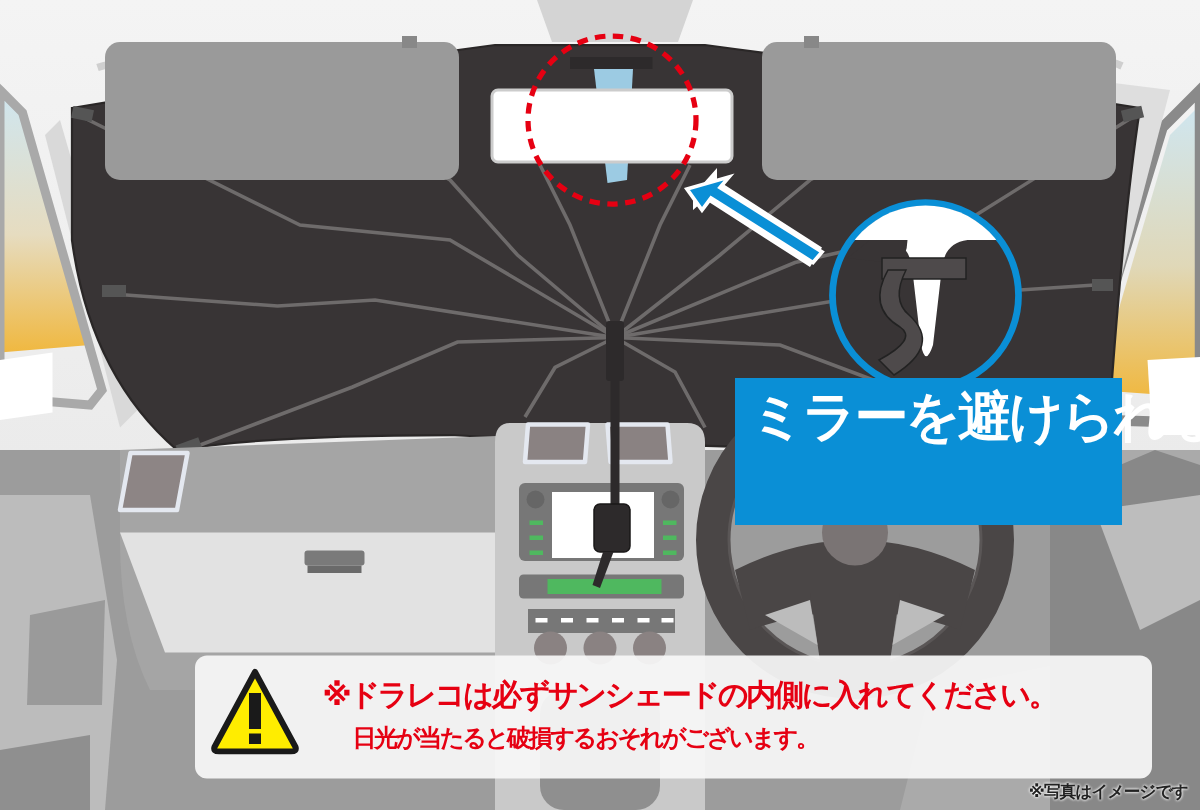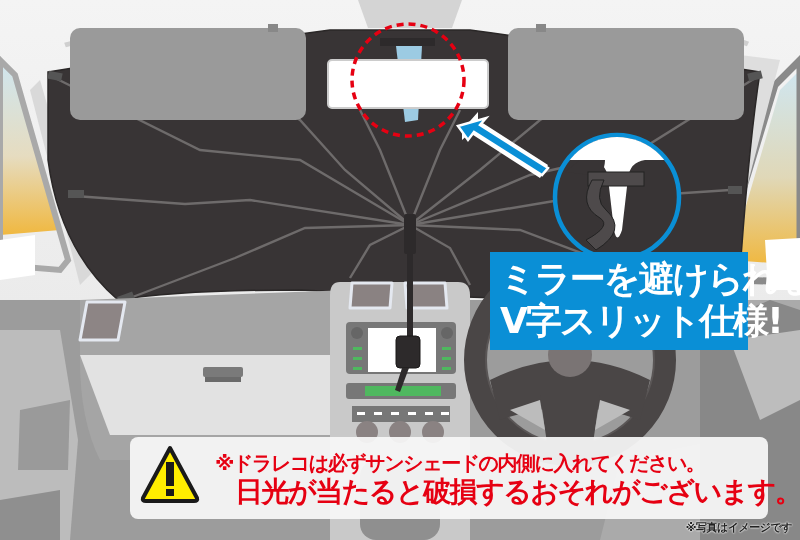--- a/index.html
+++ b/index.html
@@ -15,21 +15,21 @@
     font-size:36px; line-height:42px; letter-spacing:-2px; white-space:nowrap;
   }
   .warning-box {
     position:absolute; left:130px; top:437px; width:638px; height:82px;
     background:rgba(248,248,248,0.93); border-radius:8px;
   }
   .warn-icon { position:absolute; left:10px; top:8px; width:60px; height:58px; }
   .warn-text { position:absolute; left:85px; top:12px; color:#e60012; font-weight:bold;
     font-family:"DejaVu Sans", sans-serif; white-space:nowrap; letter-spacing:-1.5px; }
   .warn-text .l1 { display:block; font-size:20px; line-height:28px; }
-  .warn-text .l2 { display:block; font-size:28px; line-height:30px; padding-left:20px; }
+  .warn-text .l2 { display:block; font-size:16px; line-height:30px; padding-left:20px; }
   .disclaimer { position:absolute; right:8px; bottom:5px; font-size:11px; color:#222;
     font-weight:bold; letter-spacing:-0.5px; text-shadow:0 0 2px #fff, 0 0 2px #fff; }
 </style>
 </head>
 <body>
 
 <div class="stage">
 
   <svg class="scene" viewBox="0 0 800 540" xmlns="http://www.w3.org/2000/svg">
     <defs>
@@ -194,21 +194,20 @@
     <g>
       <rect x="404" y="214" width="12" height="40" rx="2" fill="#2d2a2b"></rect>
       <rect x="407" y="254" width="6" height="85" fill="#2d2a2b"></rect>
       <rect x="396" y="336" width="24" height="32" rx="4" fill="#2d2a2b" stroke="#1a1818" stroke-width="1"></rect>
       <path d="M402 368 L409 368 L400 392 L395 390 Z" fill="#2d2a2b"></path>
     </g>
   </svg>
 
   <div class="callout">
     <span class="line">ミラーを避けられる</span>
-    <span class="line">V字スリット仕様!</span>
   </div>
 
   <div class="warning-box">
     <svg class="warn-icon" viewBox="0 0 60 58">
       <path d="M30 3 L57 53 Q58 56 54 56 L6 56 Q2 56 3 53 Z" fill="#ffed00" stroke="#1a1a1a" stroke-width="4" stroke-linejoin="round"></path>
       <rect x="26" y="17" width="8" height="24" fill="#1a1a1a"></rect>
       <rect x="26" y="44" width="8" height="7" fill="#1a1a1a"></rect>
     </svg>
     <div class="warn-text">
       <span class="l1">※ドラレコは必ずサンシェードの内側に入れてください。</span>

